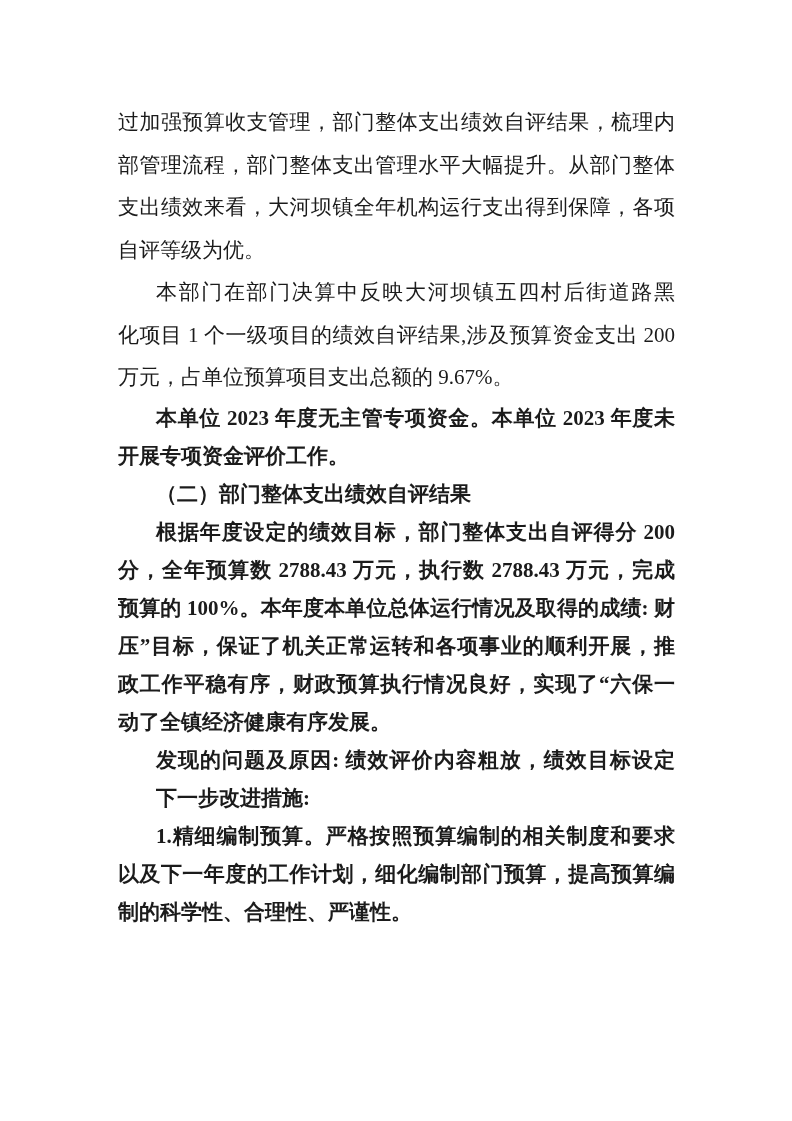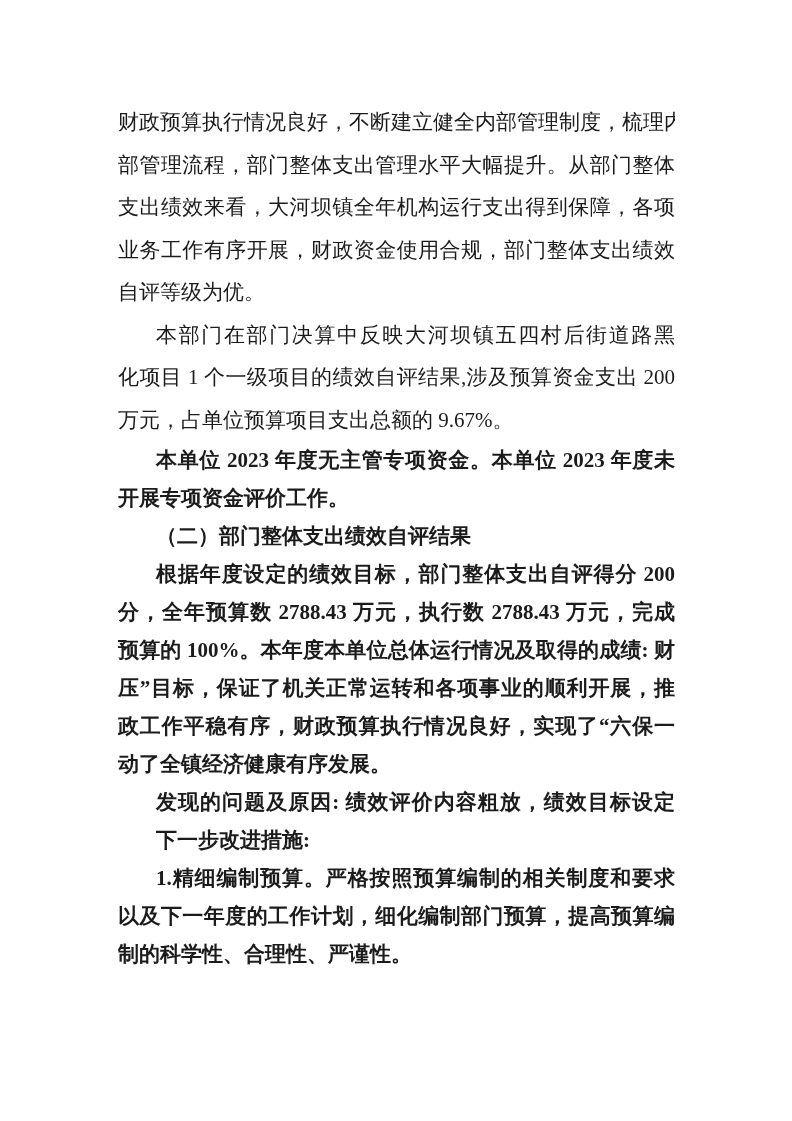--- a/index.html
+++ b/index.html
@@ -42,24 +42,23 @@
   
   .para.indent .line.first { padding-left: 38px; }
   .para.heading { font-weight: bold; }
 </style>
 </head>
 <body style="background: rgb(255, 255, 255);">
 
 <div class="page">
   <div class="doc-body" style="color: rgb(27, 27, 27);">
     <div class="para wide">
-        <div class="line first">财政预算执行情况良好，不断建立健全内部管理制度，梳理内</div>
+        <div class="line first">过加强预算收支管理，部门整体支出绩效自评结果，梳理内</div>
         <div class="line">部管理流程，部门整体支出管理水平大幅提升。从部门整体</div>
         <div class="line">支出绩效来看，大河坝镇全年机构运行支出得到保障，各项</div>
-        <div class="line">业务工作有序开展，财政资金使用合规，部门整体支出绩效</div>
         <div class="line last">自评等级为优。</div>
       </div>
     <div class="para wide indent">
         <div class="line first">本部门在部门决算中反映大河坝镇五四村后街道路黑</div>
         <div class="line">化项目 1 个一级项目的绩效自评结果,涉及预算资金支出 200</div>
         <div class="line last">万元，占单位预算项目支出总额的 9.67%。</div>
       </div>
     <div class="para narrow indent">
         <div class="line first">本单位 2023 年度无主管专项资金。本单位 2023 年度未</div>
         <div class="line last">开展专项资金评价工作。</div>

